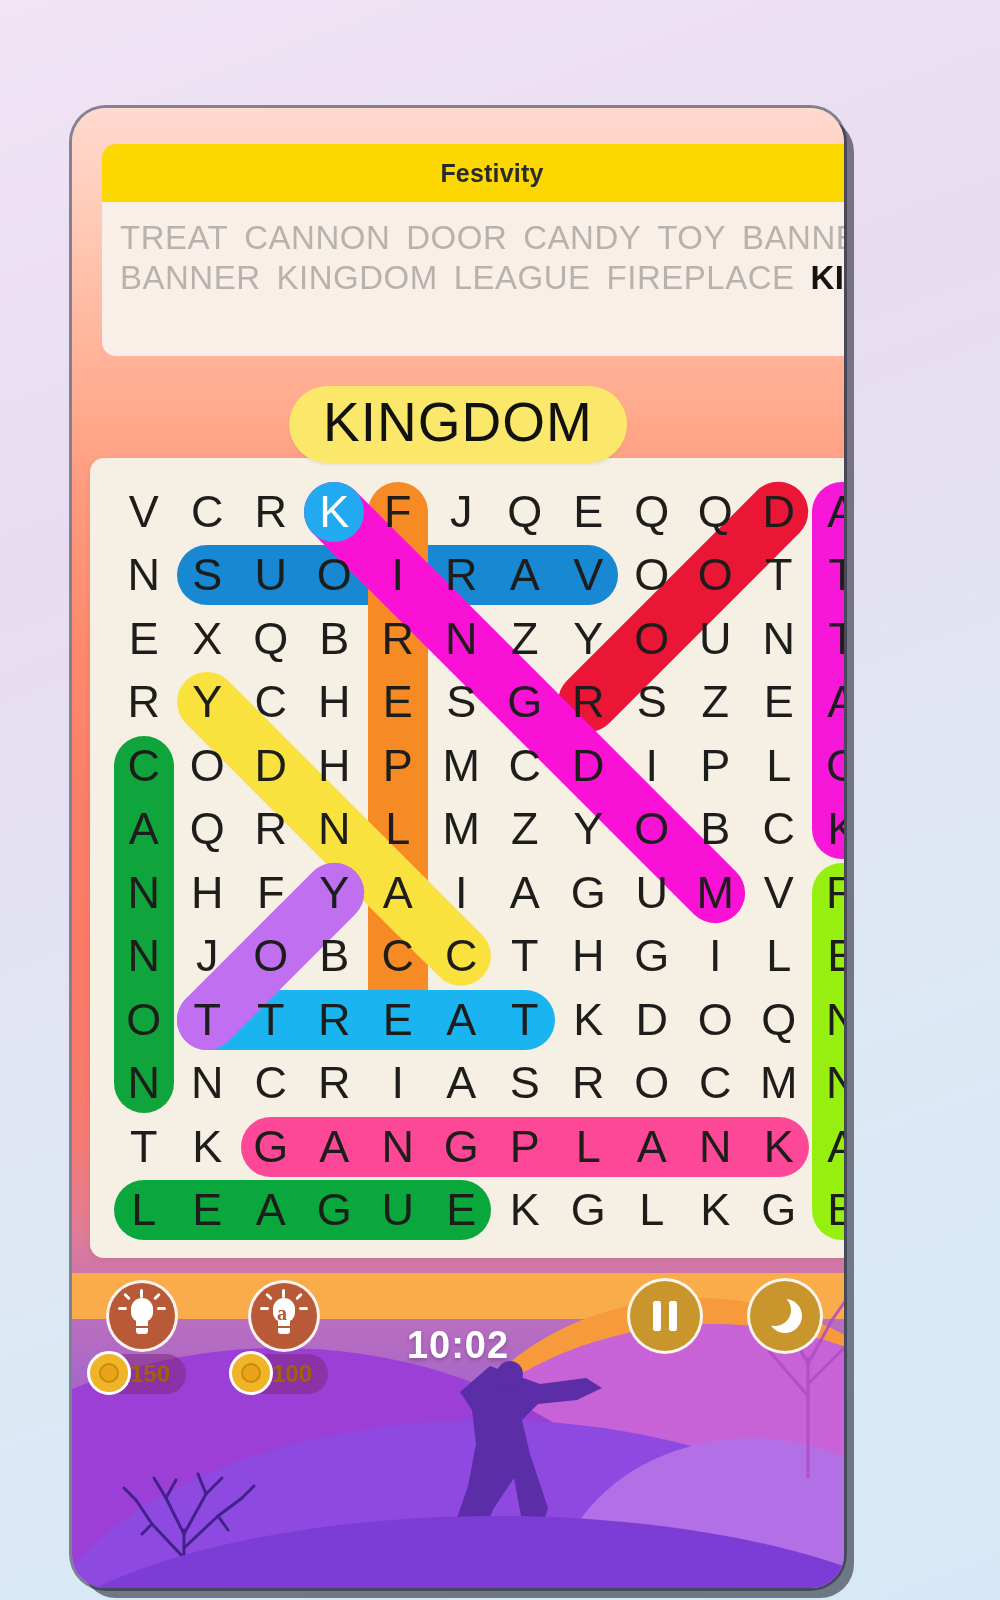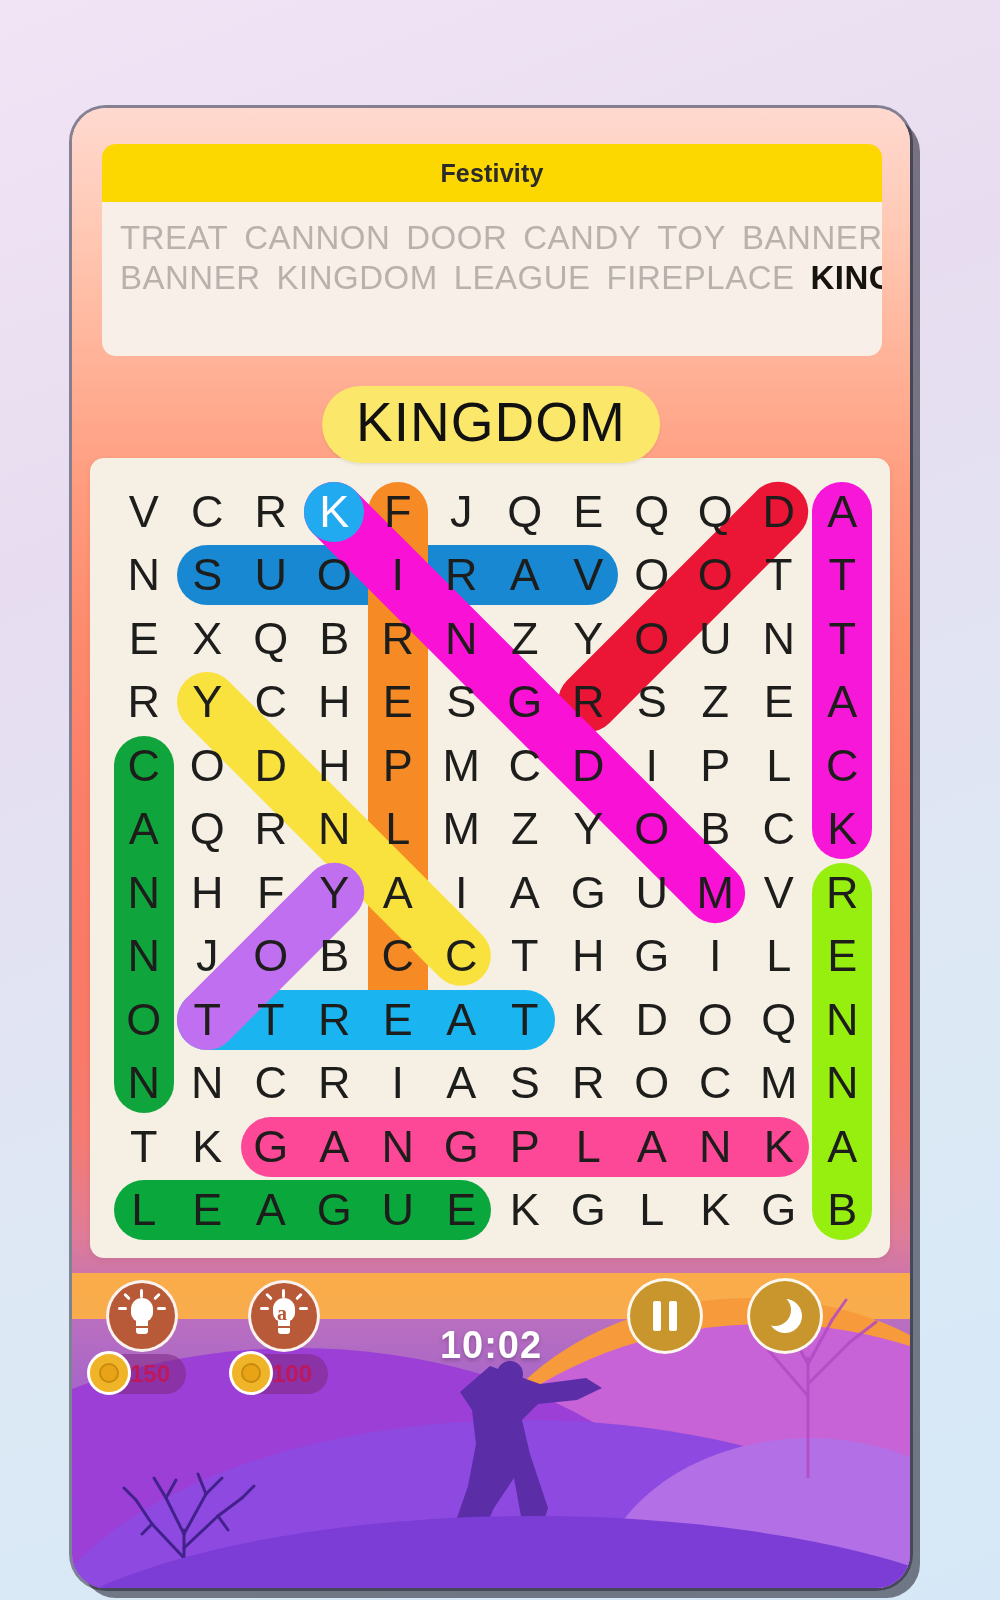--- a/index.html
+++ b/index.html
@@ -7,21 +7,21 @@
   body {
     font-family: "Liberation Sans", sans-serif;
     background: linear-gradient(160deg, #f0e4f5 0%, #e8ddf0 30%, #dce9f5 70%, #d6e8f7 100%);
     position: relative;
   }
 
   
   #phone {
     position: absolute;
     left: 72px; top: 108px;
-    width: 838px; height: 1480px;
+    width: 772px; height: 1480px;
     border-radius: 34px;
     overflow: hidden;
     box-shadow: 10px 10px 0 rgba(25,25,40,.55), 0 0 0 3px rgba(30,30,50,.5);
     background: #f6ece8;
   }
 
   
   #scene { position: absolute; inset: 0; overflow: hidden; }
   .sky {
     position: absolute; left: 0; right: 0; top: 0; height: 1480px;
@@ -114,21 +114,21 @@
   }
   .hintbtn { width: 72px; height: 72px; background: #b85937; }
   .goldbtn { width: 76px; height: 76px; background: #c8962c; }
   .coinpill {
     position: absolute;
     height: 40px;
     background: rgba(125,40,130,.55);
     border-radius: 20px;
     display: flex; align-items: center;
     padding: 0 16px 0 40px;
-    color: #be185d; font-size: 24px; font-weight: bold;
+    color: #a16207; font-size: 24px; font-weight: bold;
   }
   .coin {
     position: absolute; left: -3px; top: -3px;
     width: 44px; height: 44px; border-radius: 50%;
     background: #f0b429; border: 3px solid #fff;
     display: flex; align-items: center; justify-content: center;
   }
   .coin-inner { width: 20px; height: 20px; border-radius: 50%; background: #e8a317; border: 2px solid #c98a10; }
   #timer {
     position: absolute; left: 50%; transform: translateX(-50%);

